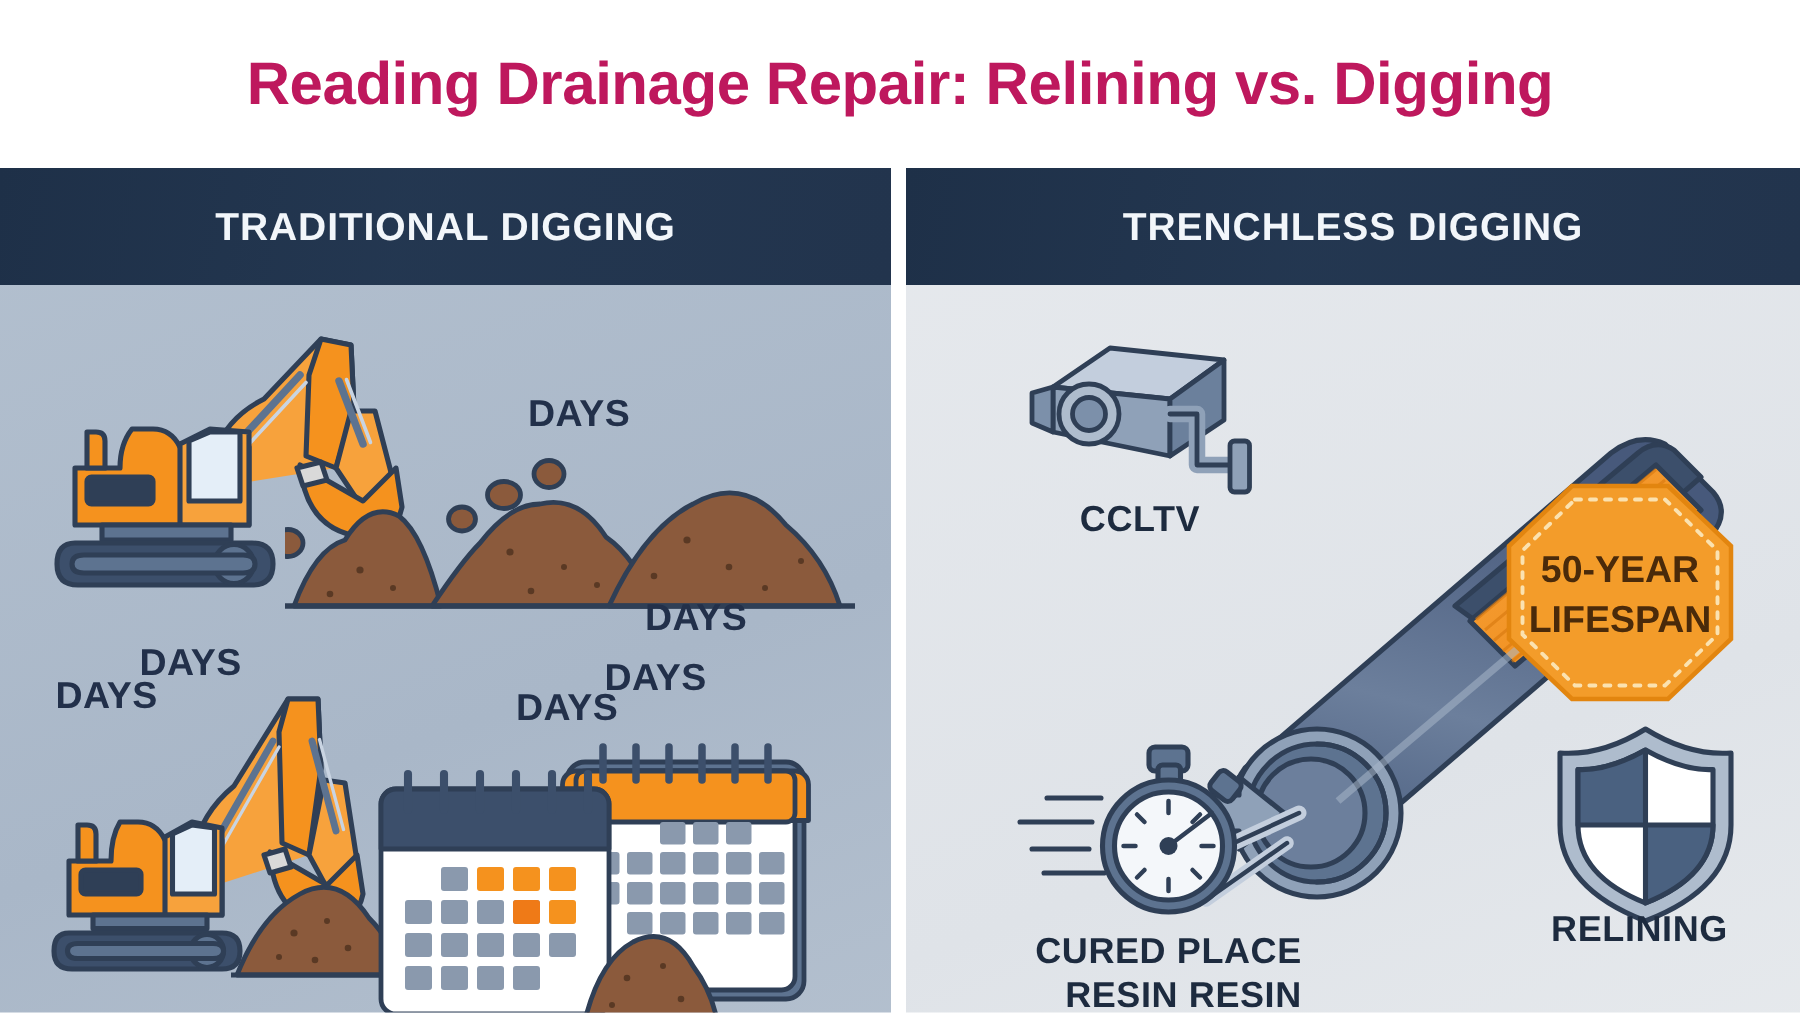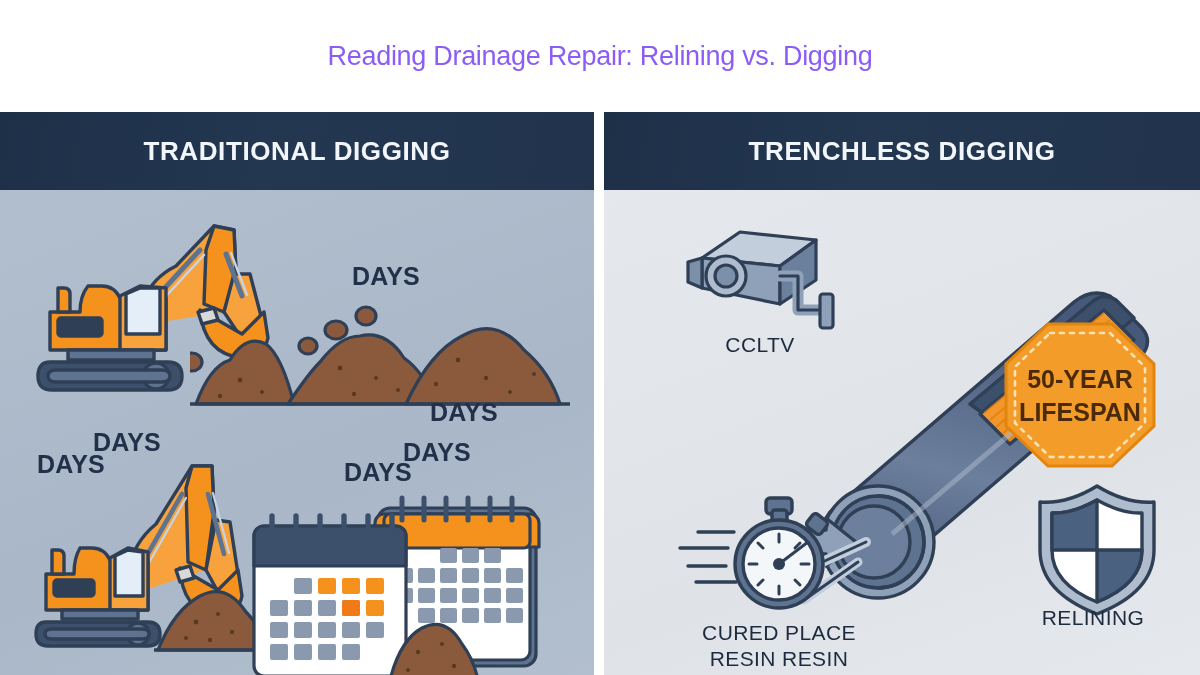--- a/index.html
+++ b/index.html
@@ -16,22 +16,22 @@
   }
 
   
   #title-bar {
     position: absolute; left: 0; top: 0;
     width: 1200px; height: 112px;
     background: #ffffff;
     display: flex; align-items: center; justify-content: center;
   }
   #main-title {
-    font-size: 27px; font-weight: normal;
-    color: #8b5cf6;
+    font-size: 40px; font-weight: bold;
+    color: #be185d;
     letter-spacing: -0.3px;
     white-space: nowrap;
   }
 
   
   .panel {
     position: absolute; top: 112px;
     height: 664px;
     overflow: hidden;
   }
@@ -66,23 +66,23 @@
     white-space: nowrap;
   }
 
   
   .art { position: absolute; }
 
   
   .caption {
     position: absolute;
     color: #1d2b3f;
-    font-size: 21px;
-    font-weight: normal;
-    text-align: center;
+    font-size: 24px;
+    font-weight: bold;
+    text-align: right;
     letter-spacing: 0.4px;
     line-height: 1.22;
     white-space: pre-line;
   }
 </style>
 </head>
 <body>
 
 <div id="infographic">
 

